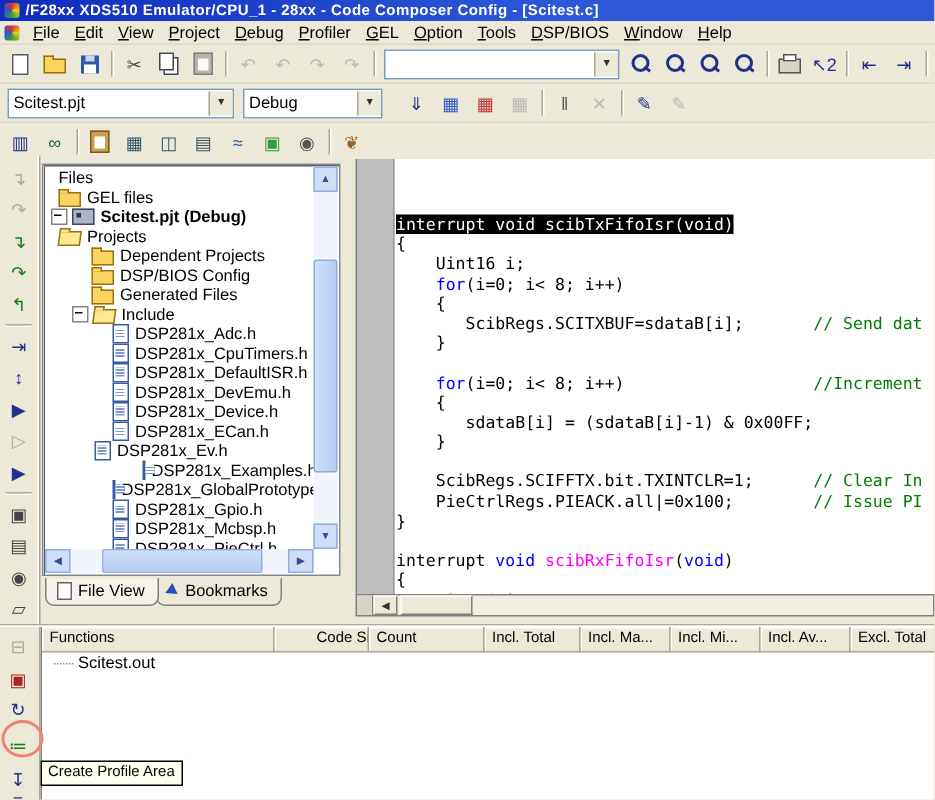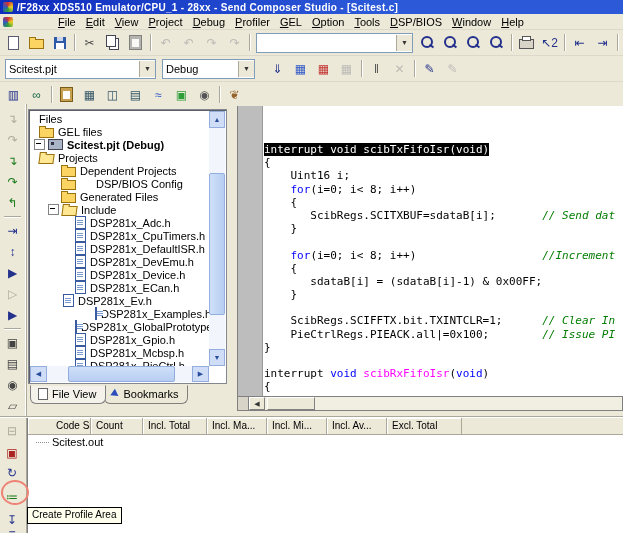--- a/index.html
+++ b/index.html
@@ -5,21 +5,21 @@
   html,body{margin:0;padding:0;}
   body{width:623px;height:533px;overflow:hidden;font-family:"Liberation Sans",sans-serif;background:#ece9d8;}
   .window{position:relative;width:623px;height:533px;background:#ece9d8;overflow:hidden;}
 
   
   .titlebar{height:14px;background:linear-gradient(90deg,#0f2cbd,#2b59d8 60%,#2b59d8);display:flex;align-items:center;padding-left:3px;}
   .app-icon{width:10px;height:10px;border-radius:2px;background:conic-gradient(#d63030,#e8d02a,#2f9e38,#2f58c8,#d63030);margin-right:4px;flex:0 0 auto;}
   .title-text{color:#fff;font-weight:bold;font-size:10px;white-space:nowrap;letter-spacing:.3px;}
 
   
-  .menubar{height:15px;display:flex;align-items:center;font-size:11px;background:#ece9d8;border-bottom:1px solid #dcd8ca;padding-left:2px;gap:36px;}
+  .menubar{height:15px;display:flex;align-items:center;font-size:11px;background:#ece9d8;border-bottom:1px solid #dcd8ca;padding-left:2px;}
   .mdi-icon{width:10px;height:10px;border-radius:2px;background:conic-gradient(#d63030,#e8d02a,#2f9e38,#2f58c8,#d63030);margin:0 4px 0 1px;}
   .menu-item{padding:0 5px;color:#000;white-space:nowrap;}
   .menu-item u{text-decoration:underline;}
 
   
   .tb{height:25px;display:flex;align-items:center;background:#ece9d8;border-bottom:1px solid #dcd8ca;padding:0 2px;}
   .tbtn{width:21px;height:20px;display:flex;align-items:center;justify-content:center;font-size:12px;color:#333;border:1px solid transparent;flex:0 0 auto;}
   .tbtn.dis{color:#b0ab9c;filter:grayscale(1);opacity:.75;}
   .sep{width:1px;height:17px;background:#aca899;box-shadow:1px 0 0 #fff;margin:0 3px;flex:0 0 auto;}
   .combo{height:18px;background:#fff;border:1px solid #7f9db9;display:flex;align-items:center;font-size:11px;padding-left:3px;position:relative;flex:0 0 auto;margin:0 3px;}
@@ -80,21 +80,21 @@
   .tab.active{background:#f4f2ea;position:relative;z-index:2;}
   .i-tabpage{width:8px;height:10px;background:#fff;border:1px solid #666;}
   .i-tabbm{width:0;height:0;border-left:7px solid #2b4dbb;border-top:4px solid transparent;border-bottom:4px solid transparent;transform:rotate(35deg);}
 
   
   .editor{position:absolute;left:237px;top:2px;width:386px;height:290px;background:#fff;border-left:1px solid #808080;box-sizing:border-box;overflow:hidden;}
   .sel-margin{position:absolute;left:0;top:0;width:24px;height:100%;background:#bdbdbd;border-right:1px solid #9a9a9a;}
   .code{position:absolute;left:26px;top:0;right:0;bottom:0;font-family:"DejaVu Sans Mono","Liberation Mono",monospace;font-size:11px;line-height:13.2px;white-space:pre;overflow:hidden;padding-top:37px;color:#000;}
   .cline{height:13.2px;}
   .tok-kw{color:#0000ff;}
-  .tok-cm{color:#007d00;font-style:italic;}
+  .tok-cm{color:#007d00;}
   .tok-fn{color:#ff00ff;}
   .tok-sel{background:#000;color:#fff;}
   .ed-hscroll{position:absolute;left:237px;top:292px;width:386px;height:15px;background:#f1efe2;border:1px solid #808080;box-sizing:border-box;display:flex;align-items:stretch;}
   .ed-split{width:10px;background:#d8d4c8;border-right:1px solid #808080;}
   .ed-btn{width:14px;background:#ece9d8;border:1px solid #fff;border-right-color:#808080;border-bottom-color:#808080;font-size:7px;display:flex;align-items:center;justify-content:center;color:#333;}
   .ed-thumb{width:46px;margin-left:2px;background:#ece9d8;border:1px solid #fff;border-right-color:#808080;border-bottom-color:#808080;}
 
   
   .profile{position:absolute;top:417px;left:0;width:623px;height:116px;background:#ece9d8;border-top:1px solid #fff;box-shadow:0 -1px 0 #aca899;}
   .p-toolbar{position:absolute;left:0;top:0;width:26px;height:100%;border-right:1px solid #aca899;}
@@ -115,21 +115,21 @@
   .red-ellipse{position:absolute;left:1px;top:480px;width:28px;height:25px;border:2px solid #ee8274;border-radius:50%;z-index:40;pointer-events:none;box-sizing:border-box;}
   .tooltip{position:absolute;left:27px;top:507px;height:15px;background:#ffffee;border:1px solid #000;font-size:10px;line-height:13px;padding:0 4px;z-index:50;white-space:nowrap;}
 </style>
 </head>
 <body>
 
 <div class="window">
 
   <div class="titlebar">
     <div class="app-icon"></div>
-    <div class="title-text">/F28xx XDS510 Emulator/CPU_1 - 28xx - Send Composer Studio - [Scitest.c]</div>
+    <div class="title-text">/F28xx XDS510 Emulator/CPU_1 - 28xx - Code Composer Config - [Scitest.c]</div>
   </div>
 
   <div class="menubar">
     <div class="mdi-icon"></div>
     <div id="menu-items" style="display:flex;">
         <span class="menu-item"><u>F</u>ile</span>
         <span class="menu-item"><u>E</u>dit</span>
         <span class="menu-item"><u>V</u>iew</span>
         <span class="menu-item"><u>P</u>roject</span>
         <span class="menu-item"><u>D</u>ebug</span>
@@ -277,21 +277,21 @@
               <span class="lbl">Scitest.pjt (Debug)</span>
             </div>
             <div class="trow" style="padding-left: 8px;">
               <span class="ic i-folder-open"></span>
               <span class="lbl">Projects</span>
             </div>
             <div class="trow" style="padding-left: 30px;">
               <span class="ic i-folder"></span>
               <span class="lbl">Dependent Projects</span>
             </div>
-            <div class="trow" style="padding-left: 30px; gap: 16px;">
+            <div class="trow" style="padding-left: 30px;">
               <span class="ic i-folder"></span>
               <span class="lbl">DSP/BIOS Config</span>
             </div>
             <div class="trow" style="padding-left: 30px;">
               <span class="ic i-folder"></span>
               <span class="lbl">Generated Files</span>
             </div>
             <div class="trow" style="padding-left: 17px;">
               <span class="expander"></span>
               <span class="ic i-folder-open"></span>
@@ -384,22 +384,23 @@
     <div class="p-toolbar" id="profile-toolbar">
         <div class="vbtn dis">⊟</div>
         <div class="vbtn" style="color: rgb(170, 34, 34);">▣</div>
         <div class="vbtn" style="color: rgb(35, 48, 140);">↻</div>
         <div class="vbtn" style="color: rgb(26, 122, 26);">≔</div>
         <div class="vbtn" style="color: rgb(35, 48, 140);">↧</div>
         <div class="vbtn" style="color: rgb(35, 48, 140);">≡</div>
       </div>
     <div class="p-table">
       <div class="p-header" id="profile-header">
+          <div class="pcell" style="width: 155px;">Functions</div>
           <div class="pcell" style="width: 63px; padding-left: 28px;">Code Size</div>
-          <div class="pcell" style="width: 52px;">Count</div>
+          <div class="pcell" style="width: 77px;">Count</div>
           <div class="pcell" style="width: 64px;">Incl. Total</div>
           <div class="pcell" style="width: 60px;">Incl. Ma...</div>
           <div class="pcell" style="width: 60px;">Incl. Mi...</div>
           <div class="pcell" style="width: 60px;">Incl. Av...</div>
           <div class="pcell" style="width: 75px;">Excl. Total</div>
         </div>
       <div id="profile-rows">
           <div class="prow">
             <span class="branch"></span>
             <span>Scitest.out</span>

